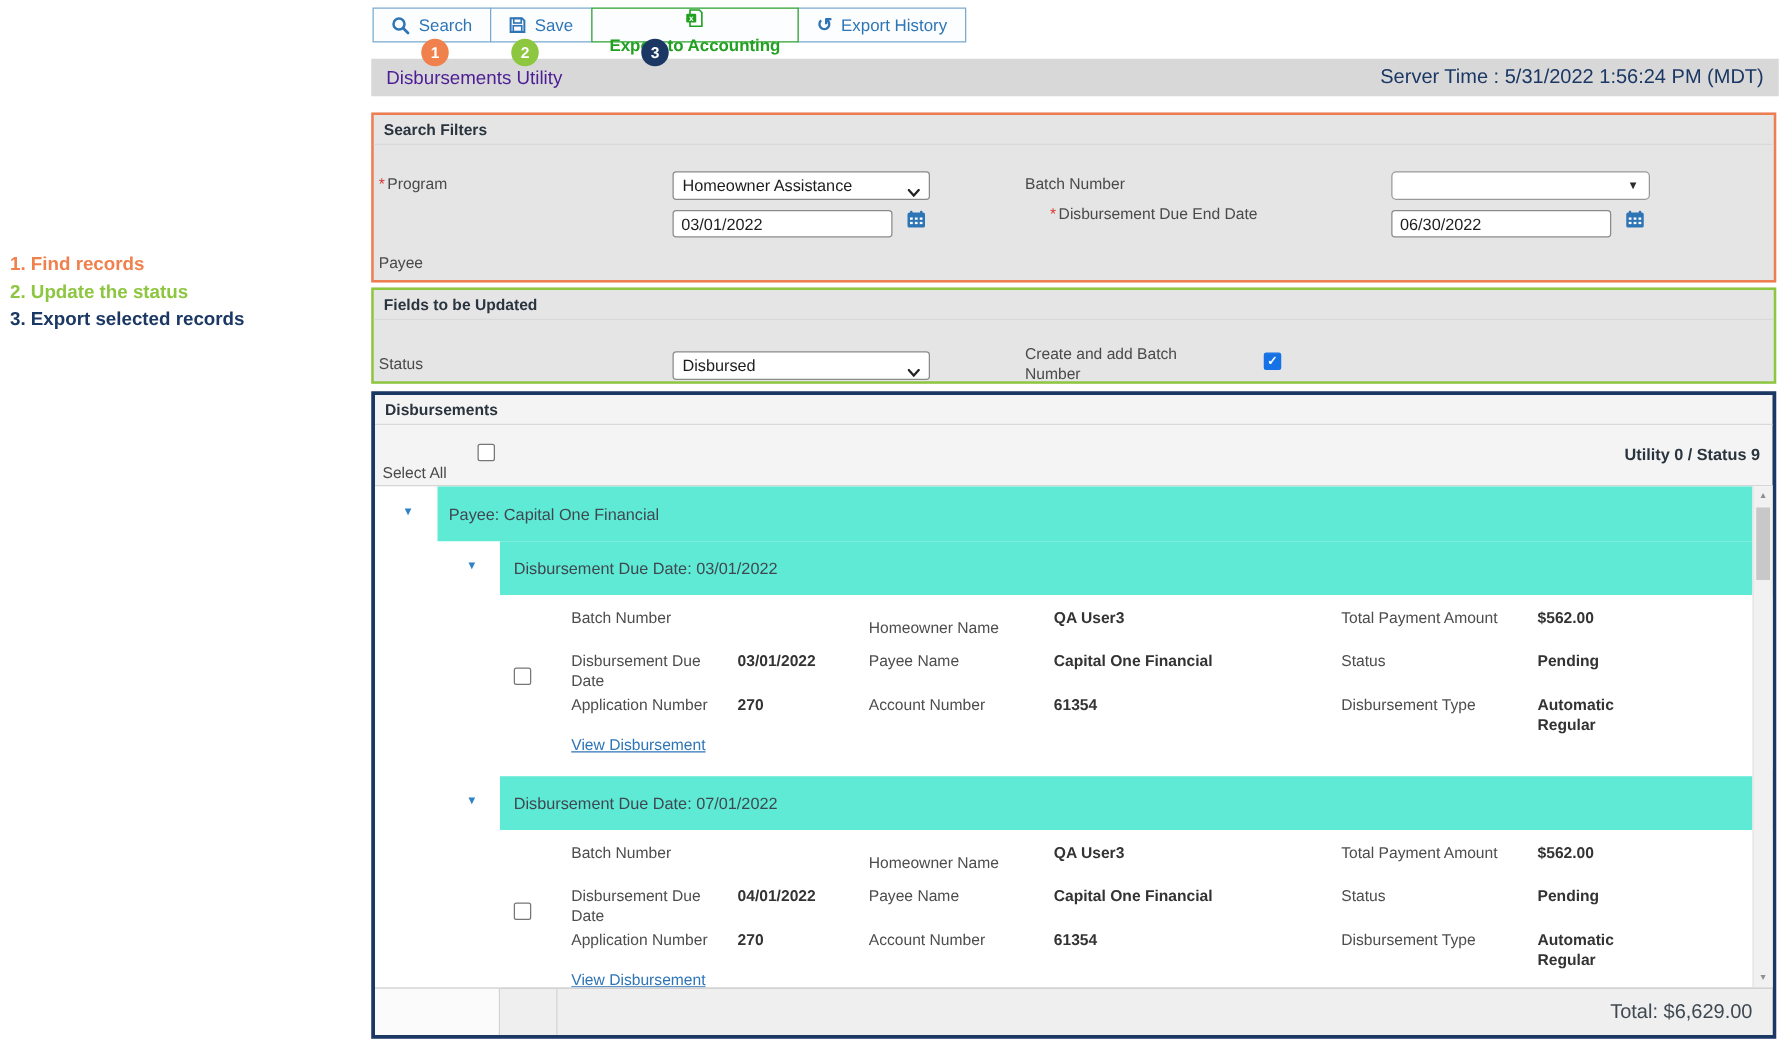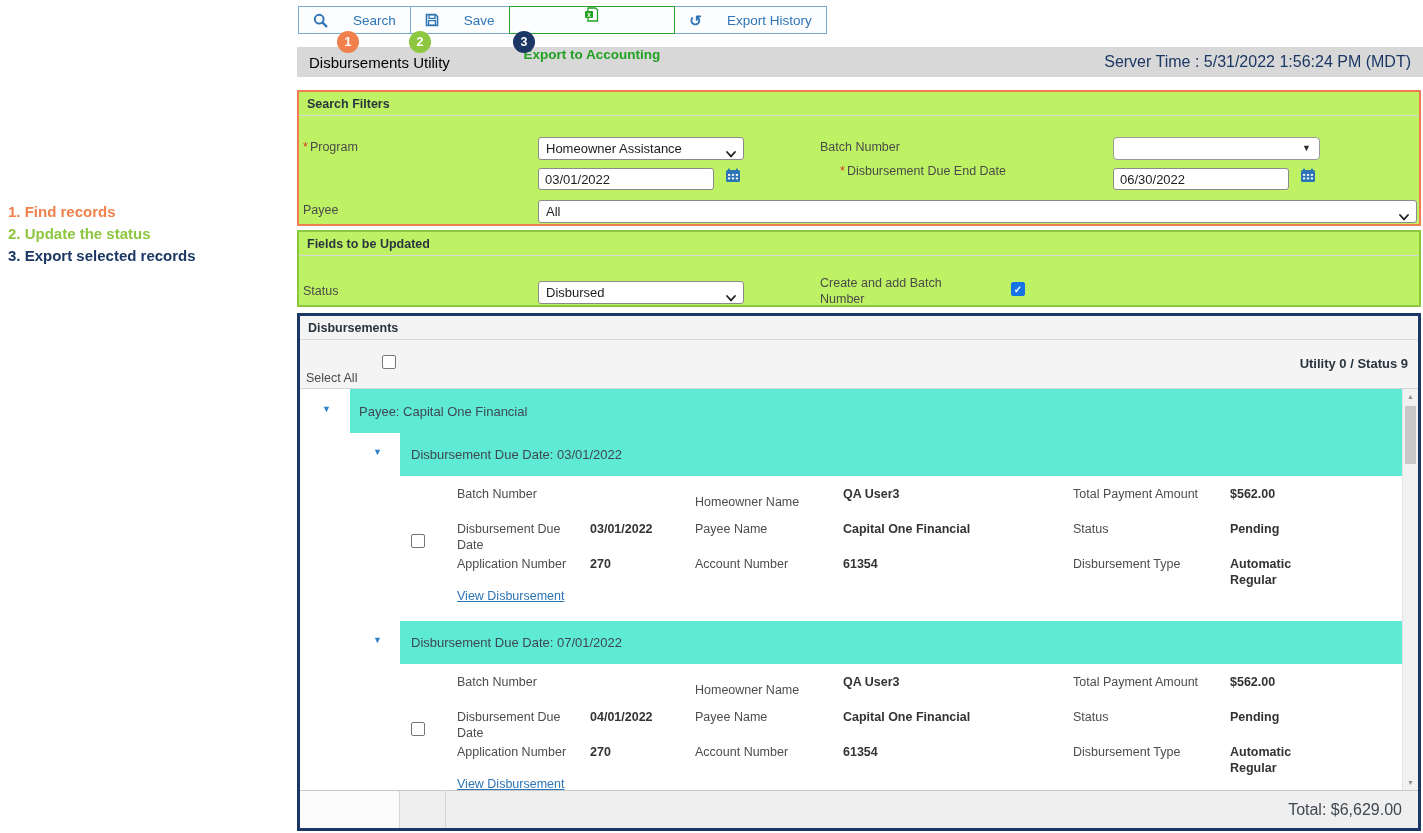--- a/index.html
+++ b/index.html
@@ -8,38 +8,38 @@
 
   
   .annotations { position:absolute; left:8px; top:201px; font-weight:bold; font-size:15px; line-height:22px; }
 
   
   .panel { position:absolute; left:297px; top:0; width:1126px; height:833px; }
 
   
   .toolbar { position:absolute; top:6px; left:2px; display:flex; z-index:3; }
   .tb-btn { height:28px; border:1px solid #79a9d1; background:#fcfdfe; color:#2e75b6;
-    font-size:13.5px; display:flex; align-items:center; gap:25px; padding:0 14px;
+    font-size:13.5px; display:flex; align-items:center; gap:7px; padding:0 14px;
     margin-left:-1px; cursor:pointer; white-space:nowrap; }
   .tb-btn.accent { border:1px solid #2da02d; color:#22a022; z-index:1; font-weight:bold;flex-direction:column; }
   .tb-icon { display:inline-flex; align-items:center; }
   .hist-glyph { font-size:15px; line-height:1; font-weight:bold; }
 
   .badge { position:absolute; width:22px; height:22px; border-radius:50%; color:#fff;
     font-weight:bold; font-size:12.5px; display:flex; align-items:center; justify-content:center;
     top:31px; z-index:5; }
 
   
   .titlebar { position:absolute; top:47px; left:0; right:0; height:30px; background:#d8d8d8;
     display:flex; align-items:center; justify-content:space-between; padding:0 12px; }
-  .page-title { color:#000000; font-size:15px; }
+  .page-title { color:#4c1d95; font-size:15px; }
   .server-time { color:#1b3764; font-size:16px; }
 
   
-  .section { position:absolute; left:0; width:1124px; background:#bef264; }
+  .section { position:absolute; left:0; width:1124px; background:#e5e5e5; }
   .sec-orange { top:90px; height:136px; border:2px solid #ee7d51; }
   .sec-green  { top:230px; height:77px; border:2px solid #8dc63f; }
   .sec-navy   { top:313px; height:518px; border:3px solid #1b3764; background:#f4f4f4; }
   .section-title { font-weight:bold; font-size:12.5px; color:#2a343e; padding:5px 8px 4px;
     border-bottom:1px solid #d9d9d9; }
 
   .f-label { position:absolute; font-size:12.5px; color:#4a4a4a; line-height:1.25; }
   .req { color:#d9342b; margin-right:2px; }
   .selbox { position:absolute; height:23px; background:#fff; border:1px solid #8a8a8a;
     border-radius:3px; font-size:13px; color:#1d1d1d; display:flex; align-items:center;
@@ -210,28 +210,20 @@
             <rect x="6.9" y="6" width="2.2" height="1.8"></rect>
             <rect x="10.8" y="6" width="2.2" height="1.8"></rect>
             <rect x="3" y="9.5" width="2.2" height="1.8"></rect>
             <rect x="6.9" y="9.5" width="2.2" height="1.8"></rect>
             <rect x="10.8" y="9.5" width="2.2" height="1.8"></rect>
           </g>
         </svg>
     </span>
 
     <div class="f-label" style="left:4px; top:111px;">Payee</div>
-    <div class="selbox" style="left:239px; top:108px; width:879px;">
-      <span>All</span>
-      <span class="chev">
-        <svg width="10" height="7" viewBox="0 0 10 7">
-            <polyline points="1,1 5,5.4 9,1" fill="none" stroke="#222" stroke-width="1.8" stroke-linecap="round"></polyline>
-          </svg>
-      </span>
-    </div>
   </div>
 
   <div class="section sec-green">
     <div class="section-title">Fields to be Updated</div>
 
     <div class="f-label" style="left:4px; top:52px;">Status</div>
     <div class="selbox" style="left:239px; top:49px; width:206px;">
       <span>Disbursed</span>
       <span class="chev">
         <svg width="10" height="7" viewBox="0 0 10 7">

